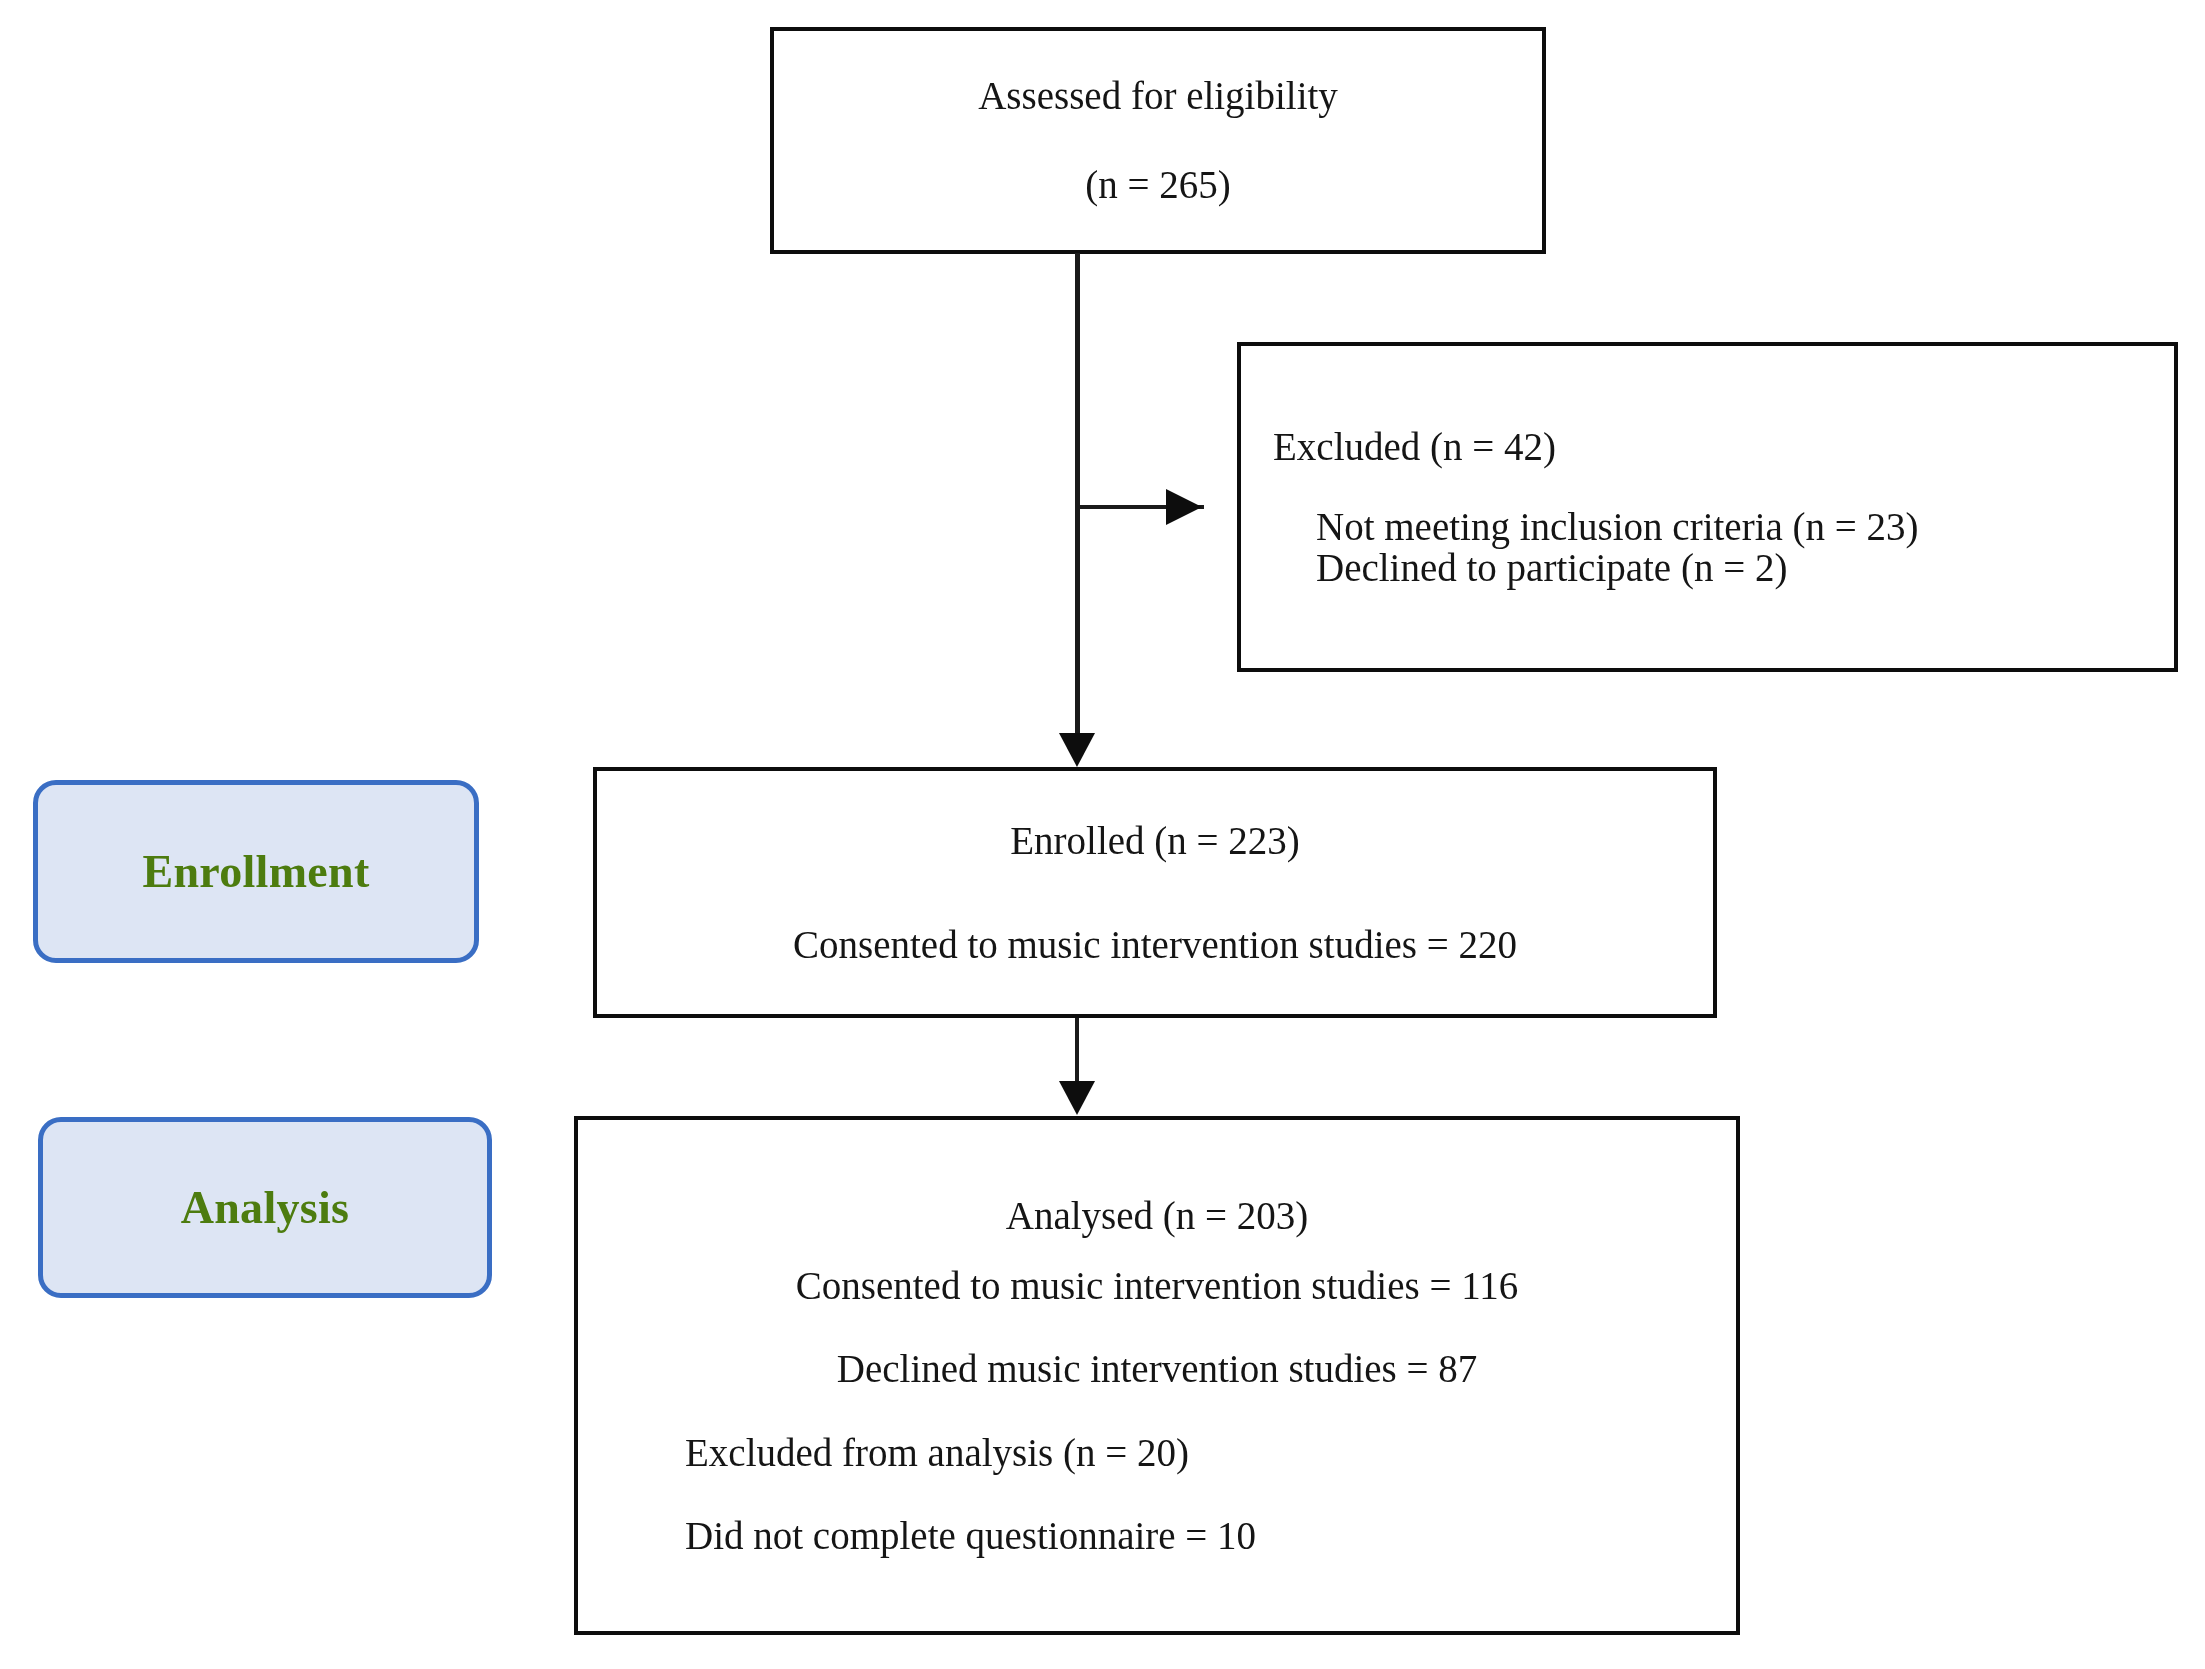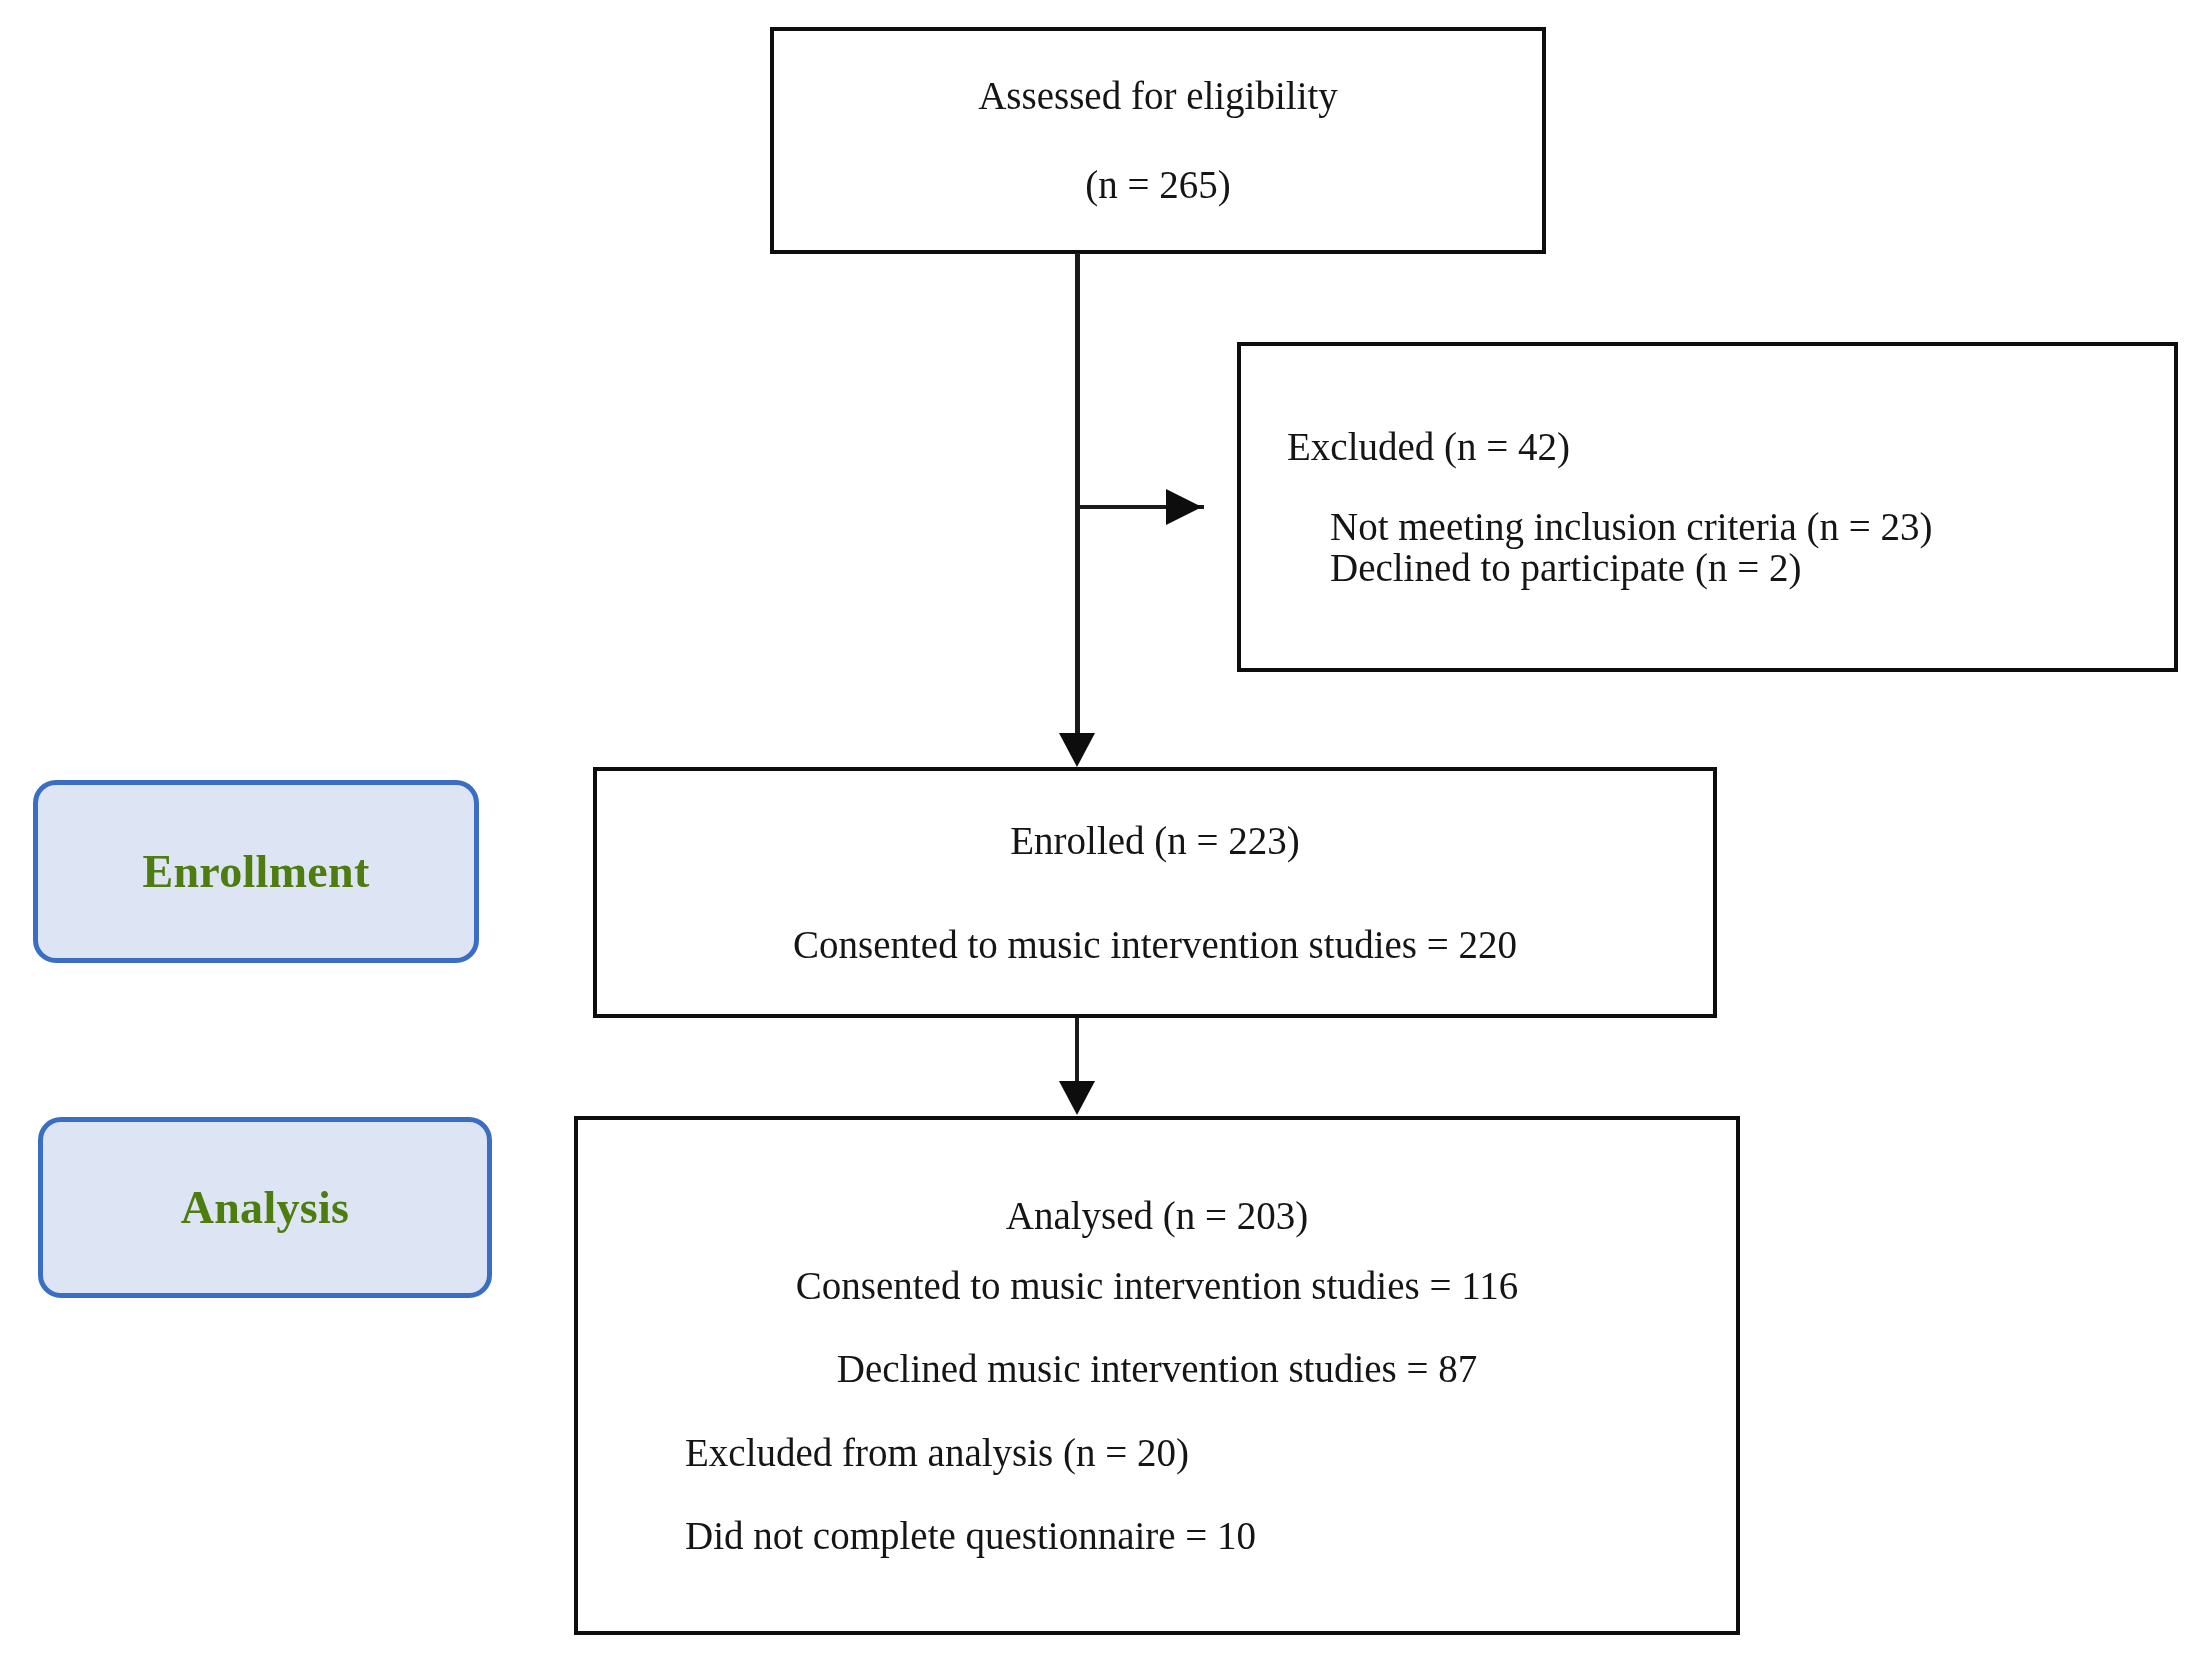--- a/index.html
+++ b/index.html
@@ -90,21 +90,21 @@
     <div class="flow-line ctr" style="margin-bottom:48px;">Assessed for eligibility</div>
     <div class="flow-line ctr">(n = 265)</div>
   </div>
 
   <div class="v-line" style="left:1075px; top:253px; width:4.5px; height:484px;"></div>
   <div class="arrow-down" style="left:1059px; top:733px;"></div>
 
   <div class="h-line" style="left:1079px; top:505px; width:125px; height:4px;"></div>
   <div class="arrow-right" style="left:1166px; top:489px;"></div>
 
-  <div class="flow-box" style="left:1237px; top:342px; width:941px; height:330px; padding:0 46px;">
+  <div class="flow-box" style="left:1237px; top:342px; width:941px; height:330px; padding:0 32px;">
     <div class="flow-line left" style="margin-bottom:39px;">Excluded (n = 42)</div>
     <div class="flow-line left" style="margin-left:43px; ">Not meeting inclusion criteria (n = 23)</div>
     <div class="flow-line left" style="margin-left:43px;">Declined to participate (n = 2)</div>
   </div>
 
   <div class="stage-badge" style="left:33px; top:780px; width:446px; height:183px;">
     <span class="stage-label">Enrollment</span>
   </div>
 
   <div class="flow-box" style="left:593px; top:767px; width:1124px; height:251px; padding:0 22px;gap:16px;">

